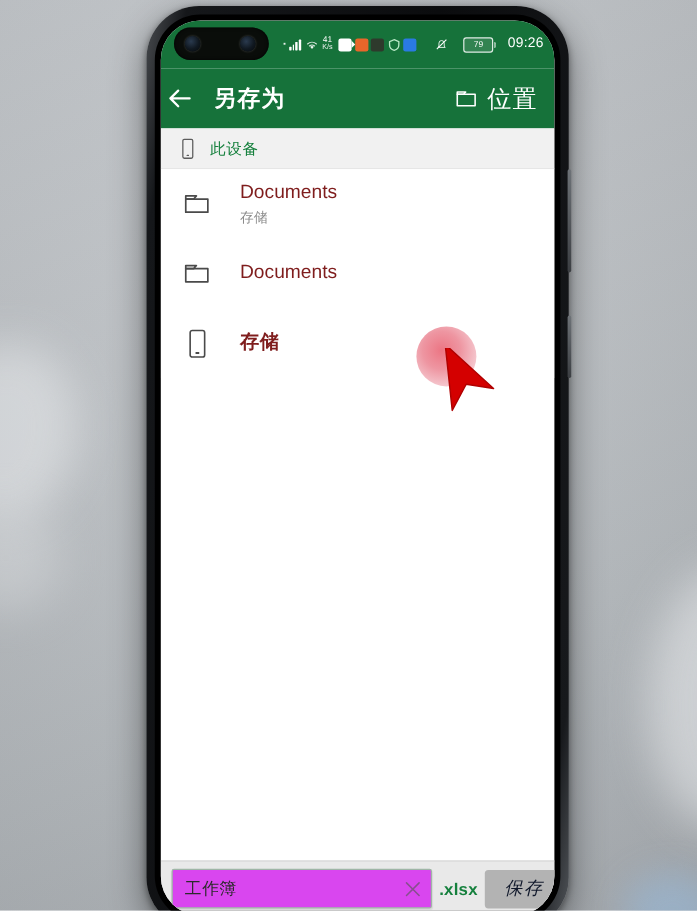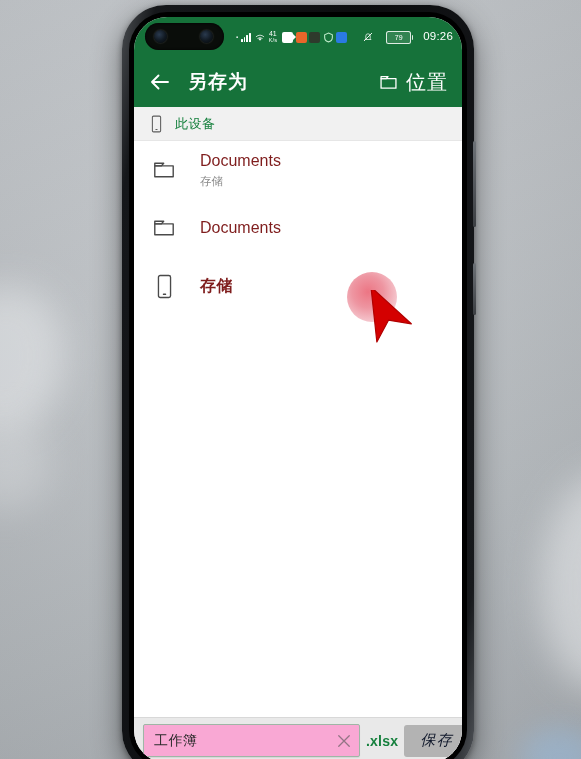--- a/index.html
+++ b/index.html
@@ -152,21 +152,21 @@
     background: rgba(255,255,255,.85); border-radius:0 1px 1px 0;
   }
   .clock { font-size: 11.5px; letter-spacing: .2px; }
 
   
   .appbar {
     height: 50px;
     background: #16723a;
     display: flex;
     align-items: center;
-    padding: 0 14px 0 14px;
+    padding: 0 14px 0 4px;
     box-sizing: border-box;
     color: #fff;
   }
   .back-arrow { width: 24px; height: 24px; cursor: pointer; flex: none; }
   .appbar-title {
     margin-left: 16px;
     font-size: 19px;
     font-weight: bold;
     letter-spacing: 1px;
   }
@@ -229,21 +229,21 @@
     display: flex;
     align-items: center;
     padding: 0 8px 0 9px;
     box-sizing: border-box;
     gap: 6px;
     border-top: 1px solid #d8d8d8;
   }
   .name-field {
     flex: 1 1 auto;
     height: 33px;
-    background: #f9a8d4;
+    background: #d946ef;
     border: 1px solid #9fb6a6;
     border-radius: 2px;
     display: flex;
     align-items: center;
     padding: 0 6px 0 10px;
     box-sizing: border-box;
     box-shadow: 0 1px 1px rgba(0,0,0,.08);
   }
   .name-value {
     flex: 1;

